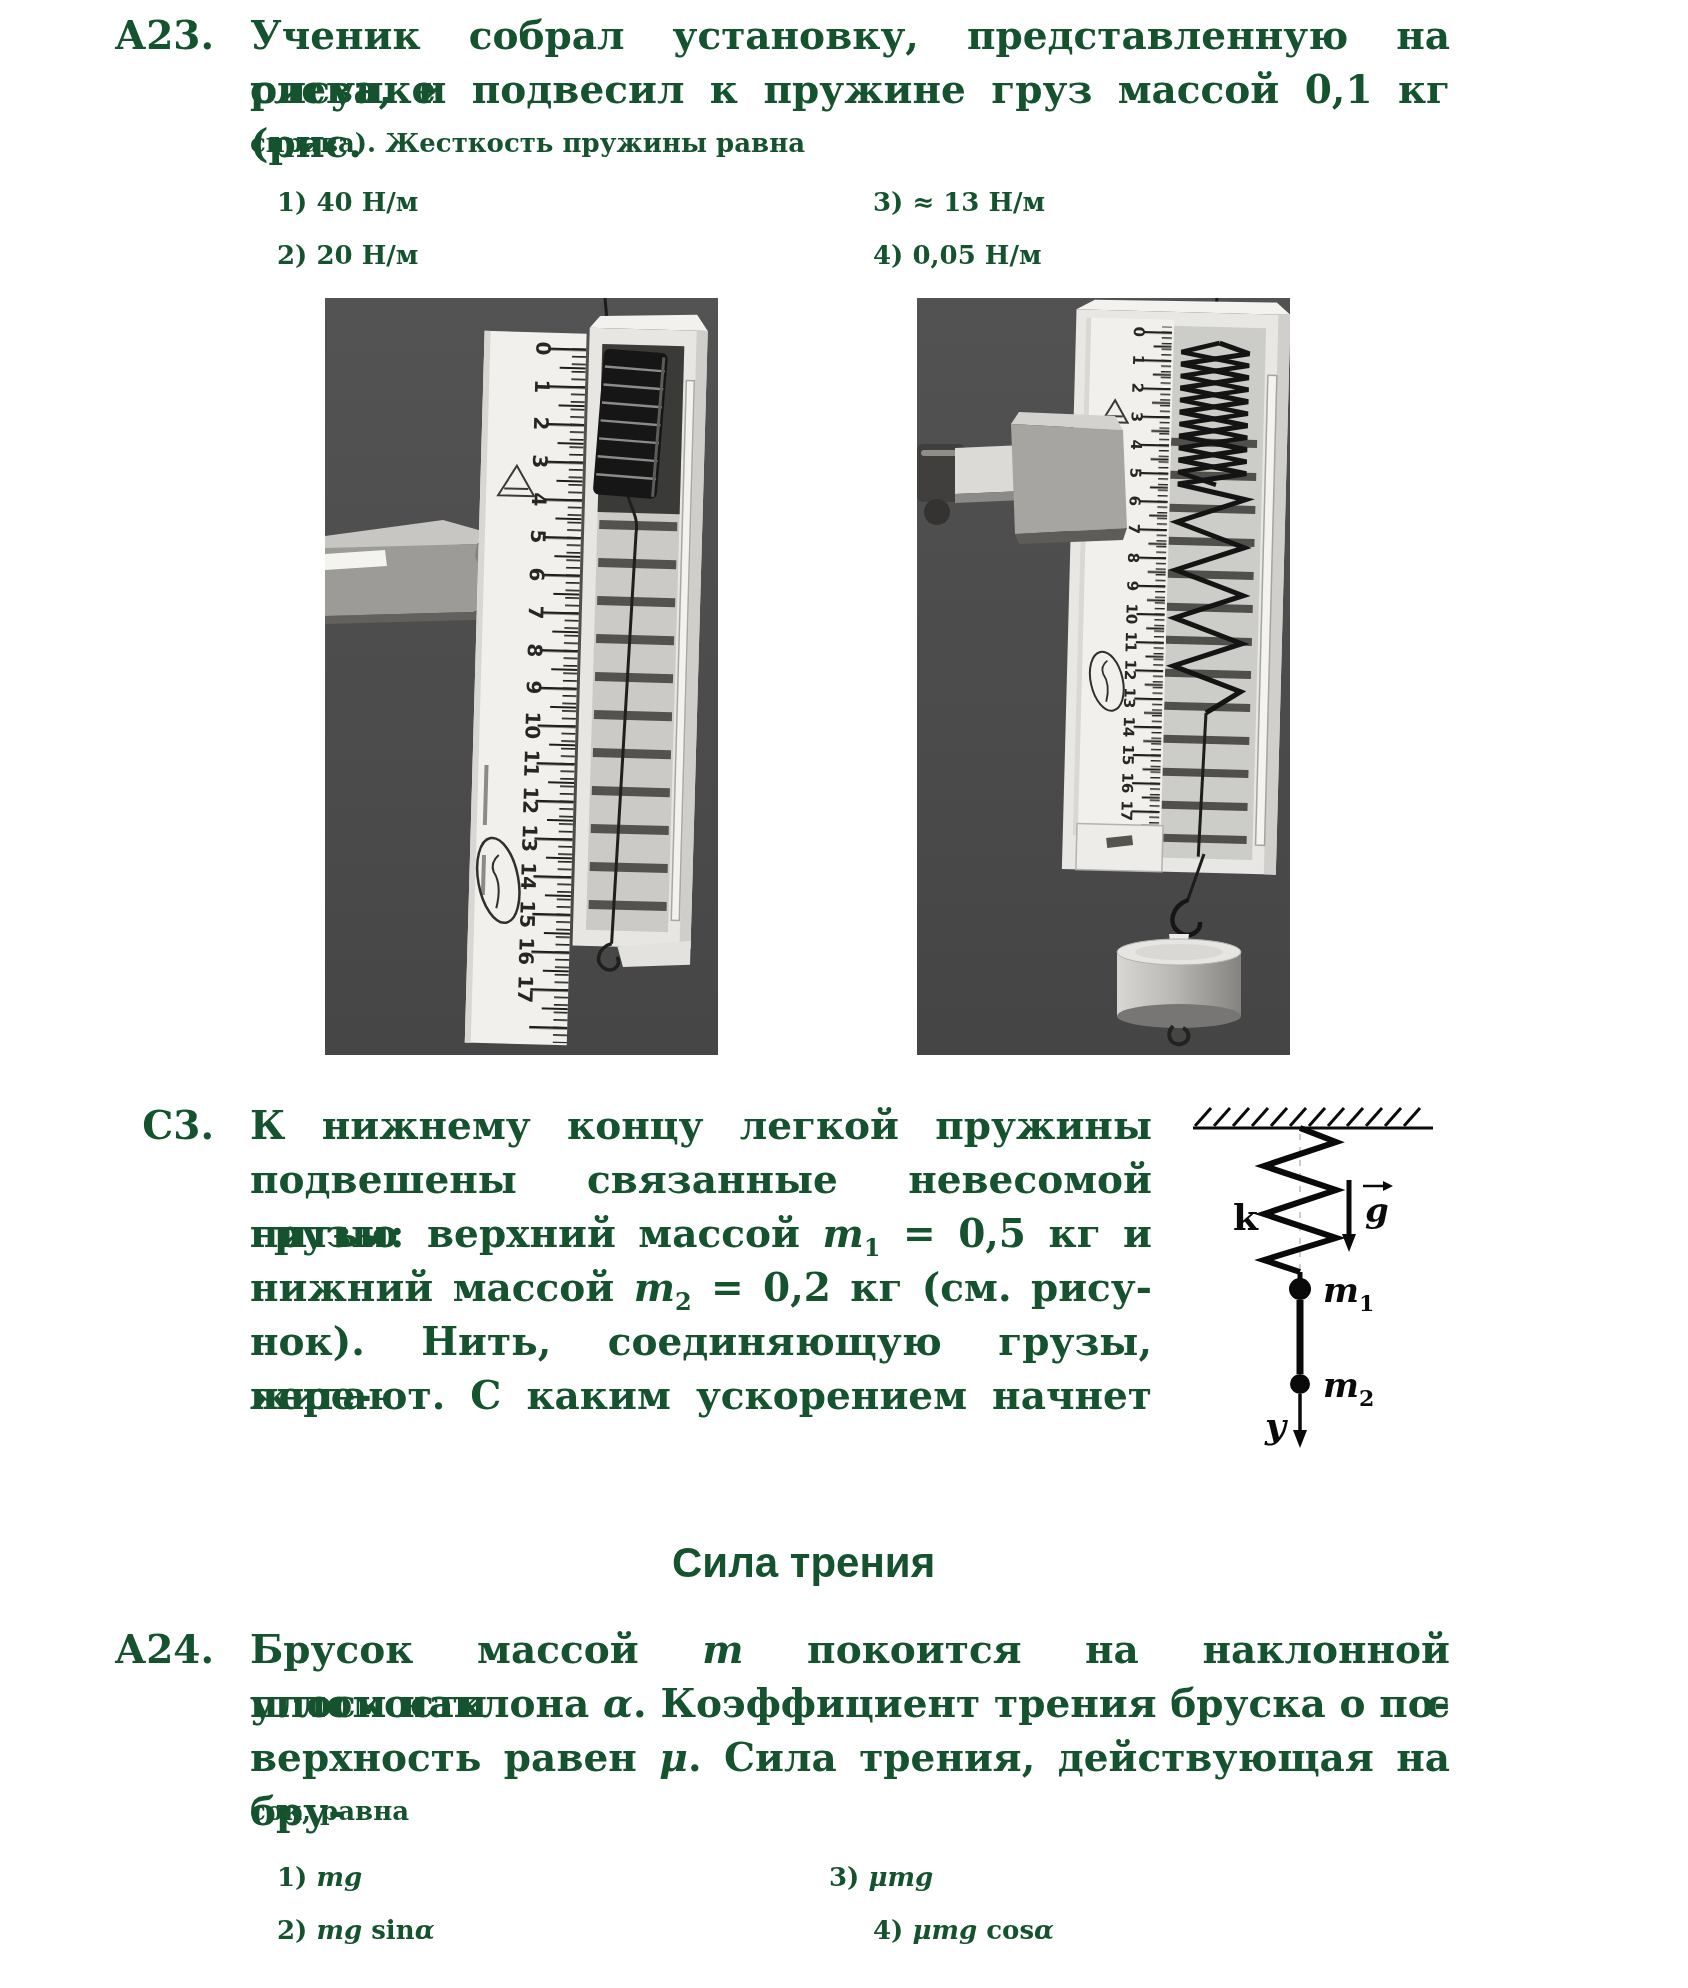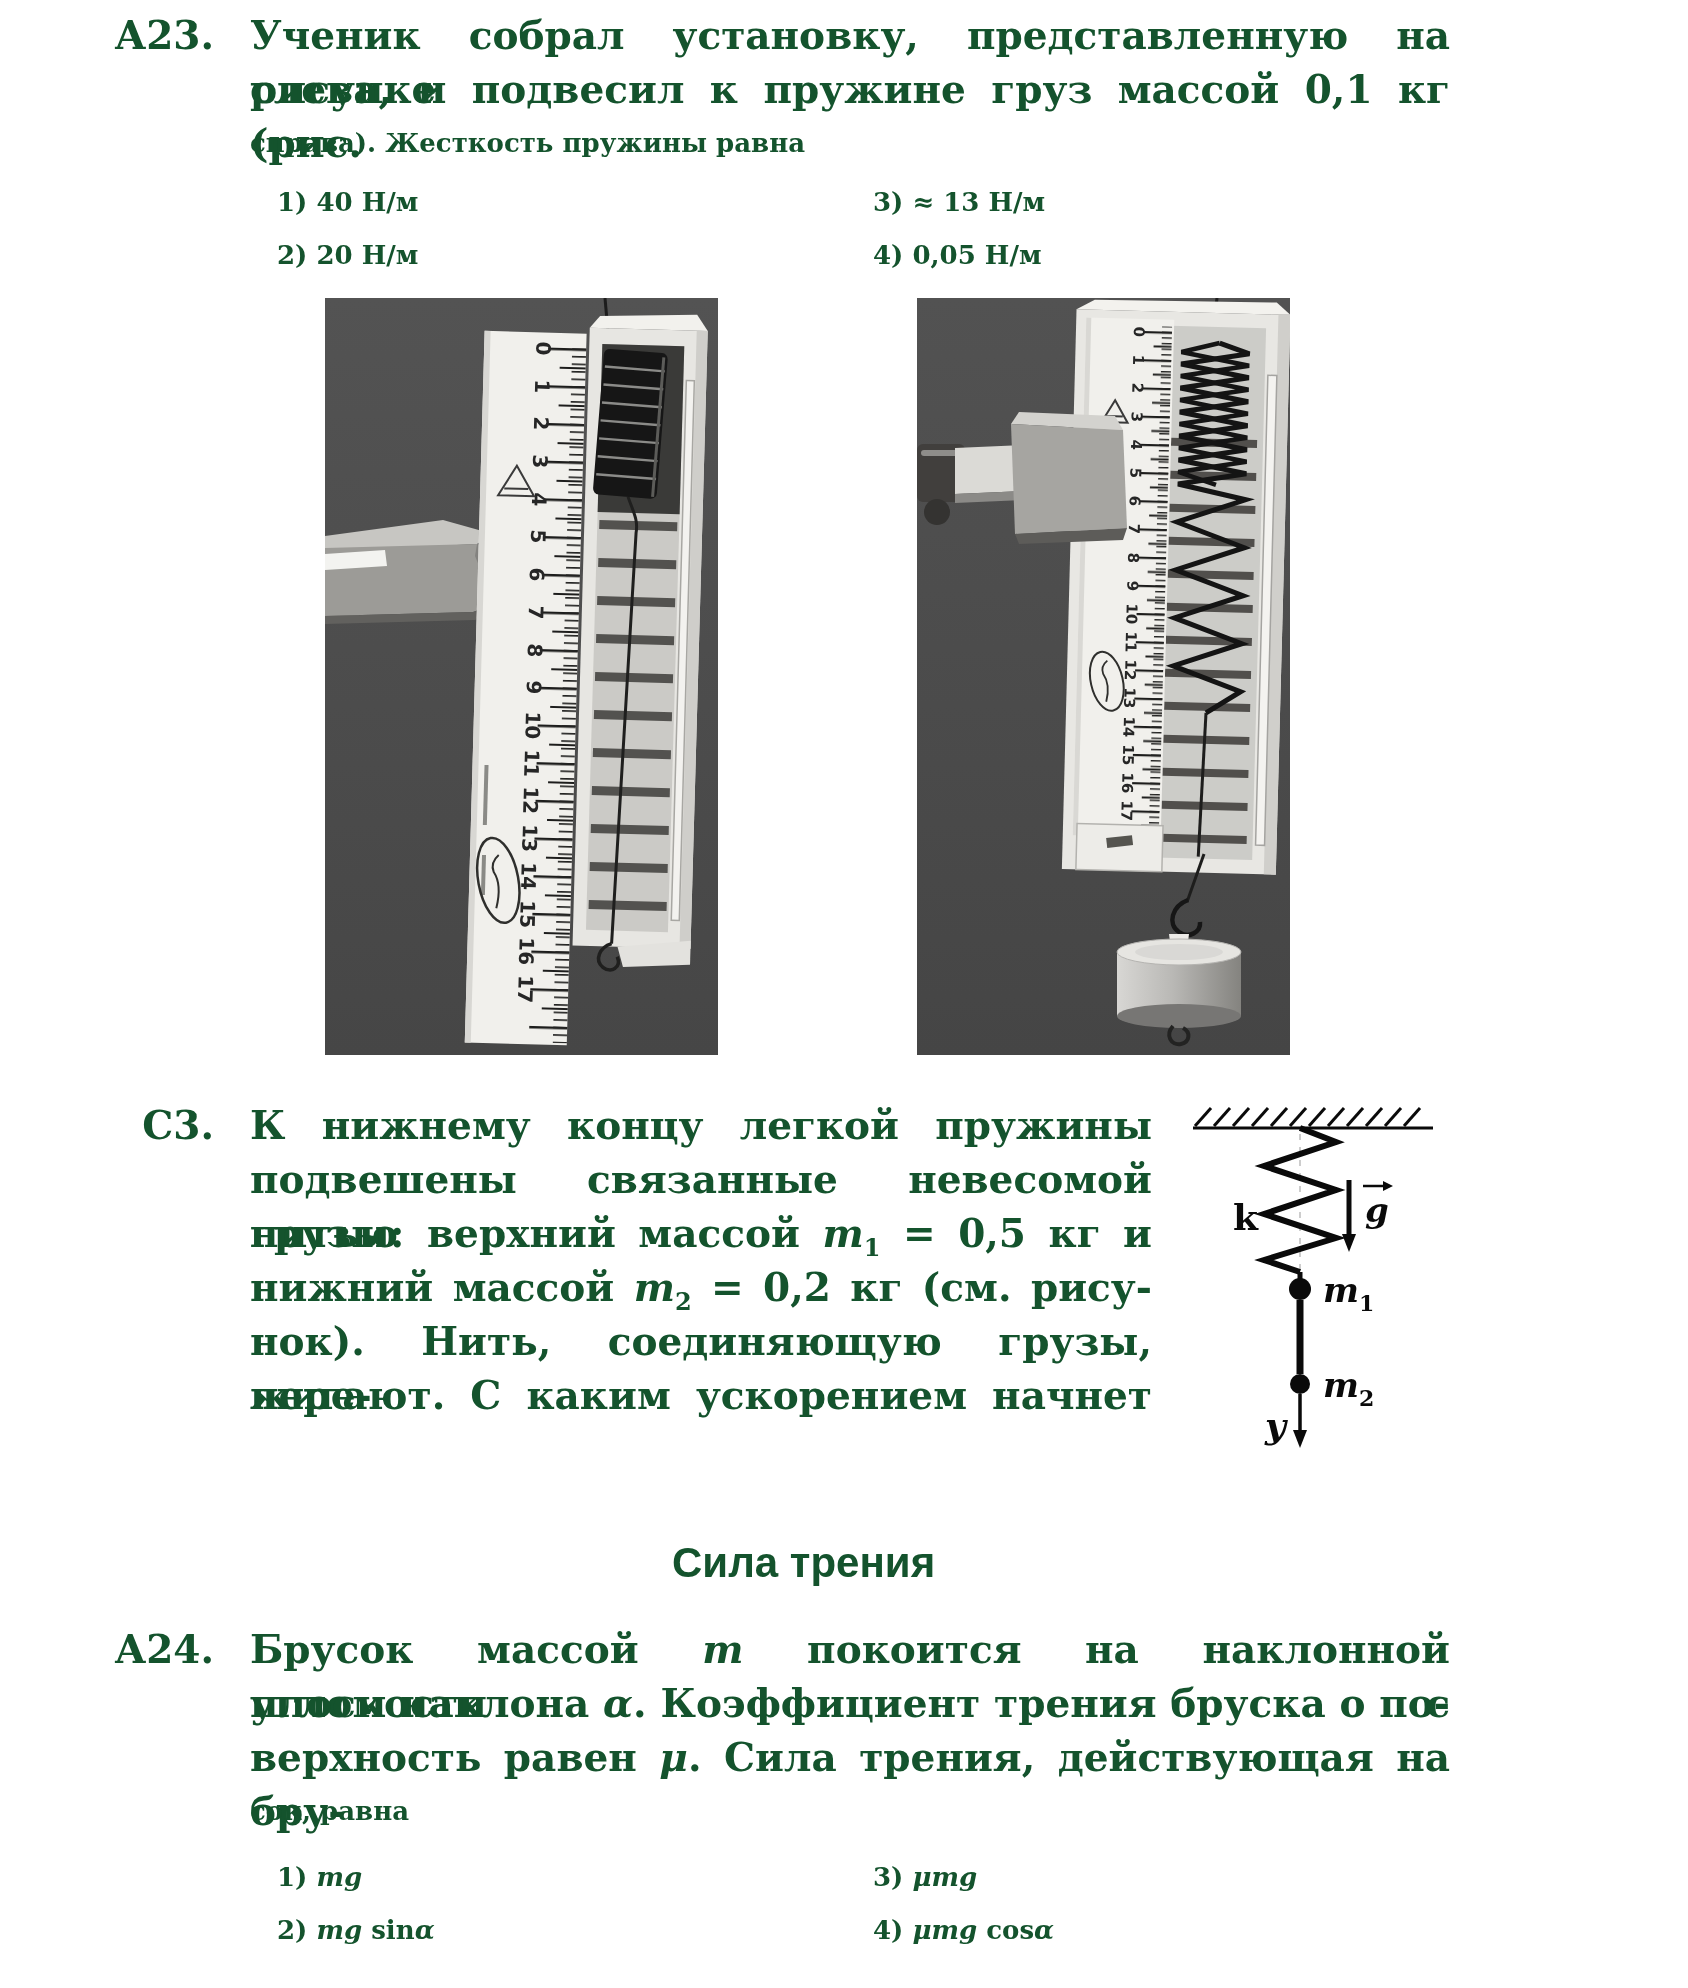--- a/index.html
+++ b/index.html
@@ -298,16 +298,16 @@
 
   <div class="heading" style="left:672px;top:1538px;">Сила трения</div>
 
   <div class="plabel" style="top:1622px;">А24.</div>
   <div class="jt" style="left:250px;top:1676px;width:1200px;"><span>углом наклона </span><span class="i">α</span><span>. Коэффициент трения бруска о по-</span></div>
   <div class="jt" style="left:250px;top:1622px;width:1200px;"><span>Брусок массой </span><span class="i">m</span><span> покоится на наклонной плоскости с</span></div>
   <div class="jt" style="left:250px;top:1730px;width:1200px;"><span>верхность равен </span><span class="i">μ</span><span>. Сила трения, действующая на бру-</span></div>
   <div class="t" style="left:250px;top:1784px;">сок, равна</div>
   <div class="t" style="left:277px;top:1850px;"><span>1) </span><span class="i">mg</span></div>
   <div class="t" style="left:277px;top:1903px;"><span>2) </span><span class="i">mg</span><span> sin</span><span class="i">α</span></div>
-  <div class="t" style="left:873px;top:1850px;"><span>3) </span><span class="i">μmg</span></div>
+  <div class="t" style="left:829px;top:1850px;"><span>3) </span><span class="i">μmg</span></div>
   <div class="t" style="left:873px;top:1903px;"><span>4) </span><span class="i">μmg</span><span> cos</span><span class="i">α</span></div>
 
 </div>
 
 </body></html>

